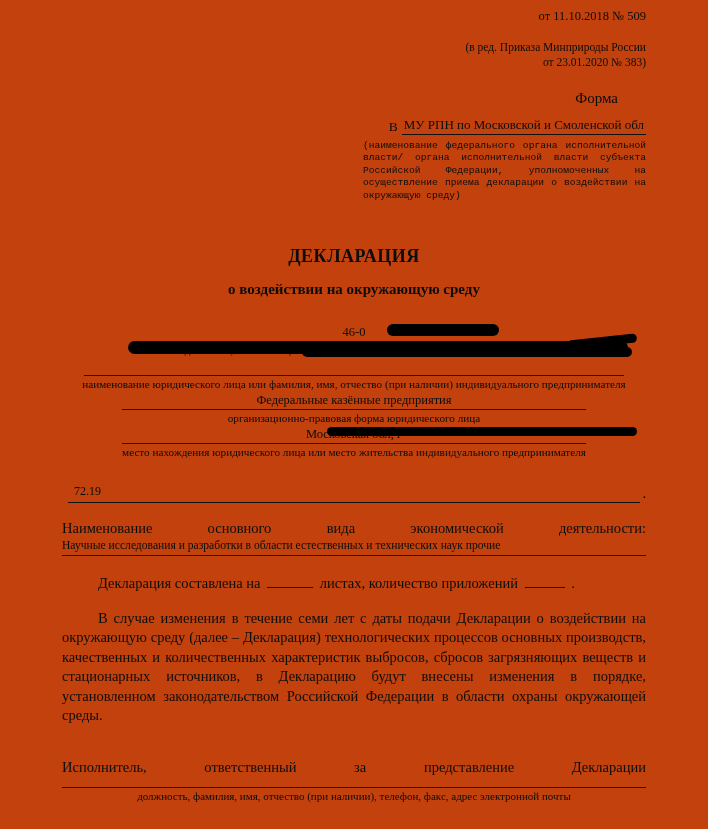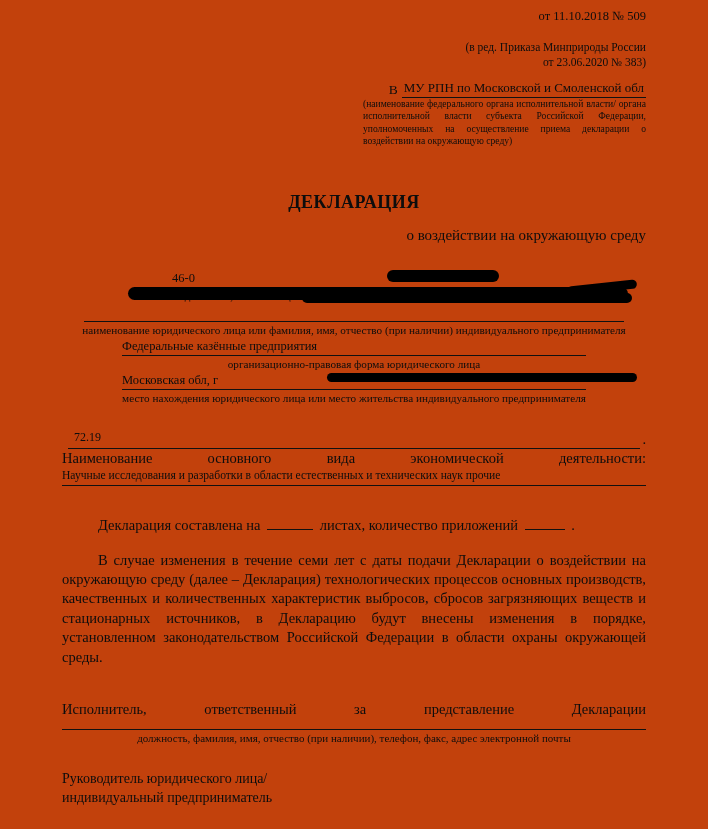--- a/index.html
+++ b/index.html
@@ -62,47 +62,50 @@
     line-height: 16px;
     border-bottom: 1px solid #111;
     min-width: 238px;
     padding: 0 2px 1px 2px;
     white-space: nowrap;
   }
 
   .hint-right {
     width: 283px;
     margin-left: auto;
+    margin-top: 5px;
     font-size: 9.6px;
     line-height: 12.4px;
     text-align: justify;
     text-align-last: left;
+    font-family: Liberation Mono, monospace;
   }
 
   
   .title-main {
     text-align: center;
     font-size: 18px;
     font-weight: bold;
     letter-spacing: 0.5px;
     margin-top: 44px;
   }
   .title-sub {
-    text-align: right;
+    text-align: center;
     font-size: 15px;
-    font-weight: normal;
+    font-weight: bold;
     margin-top: 14px;
   }
 
   
   .field {
     margin-top: 0;
   }
   .field-line {
     border-bottom: 1px solid #111;
+    text-align: center;
     font-size: 12.5px;
     line-height: 17px;
     min-height: 17px;
     position: relative;
   }
   .field-line.narrow { margin: 0 110px; }
   .field-line.wide   { margin: 0 22px; }
   .field-line.mid    { margin: 0 60px; }
   .field-cap {
     text-align: center;
@@ -131,34 +134,35 @@
   .okved-row .val {
     flex: 1;
     border-bottom: 1px solid #111;
     font-size: 12px;
     padding: 0 2px 1px 6px;
     margin: 0 2px 0 6px;
   }
   .okved-row .dot { font-size: 14.5px; }
 
   .justified-label {
+    margin-top: 16px;
     font-size: 14.5px;
     line-height: 19px;
     text-align: justify;
     text-align-last: justify;
   }
   .name-value {
     border-bottom: 1px solid #111;
     font-size: 11.6px;
     line-height: 16px;
     padding-bottom: 1px;
   }
 
   .sheets-row {
-    margin-top: 30px;
+    margin-top: 18px;
     font-size: 14.5px;
     line-height: 19px;
     padding-left: 36px;
   }
   .blank {
     display: inline-block;
     border-bottom: 1px solid #111;
     width: 46px;
     height: 13px;
     vertical-align: baseline;
@@ -200,22 +204,23 @@
 </style>
 </head>
 <body>
 
 <div class="page">
   <div class="doc">
 
     <div class="hdr-line hdr-top">от 11.10.2018 № 509</div>
 
     <div class="hdr-line hdr-red">(в ред. Приказа Минприроды России</div>
-    <div class="hdr-line" style="font-size:11.5px;line-height:15px;">от 23.06.2020 № 383)</div>
-
+    <div class="hdr-line" style="font-size:11.5px;line-height:15px;">от 23.01.2020 № 383)</div>
+
+    <div class="forma">Форма</div>
 
     <div class="v-row">
       <span class="v-label">В</span>
       <span class="v-value">МУ РПН по Московской и Смоленской обл</span>
     </div>
 
     <div class="hint-right">(наименование федерального органа исполнительной власти/ органа исполнительной власти субъекта Российской Федерации, уполномоченных на осуществление приема декларации о воздействии на окружающую среду)</div>
 
     <div class="title-main">ДЕКЛАРАЦИЯ</div>
     <div class="title-sub">о воздействии на окружающую среду</div>

